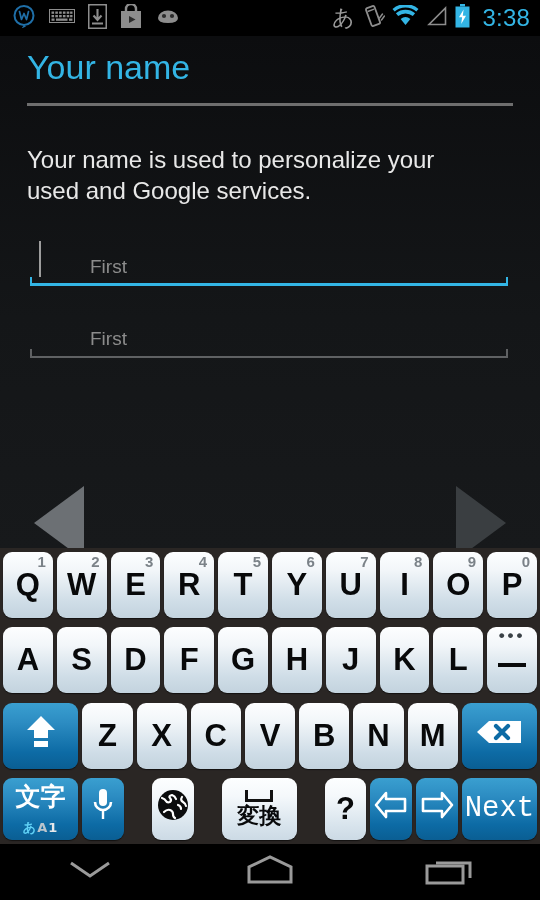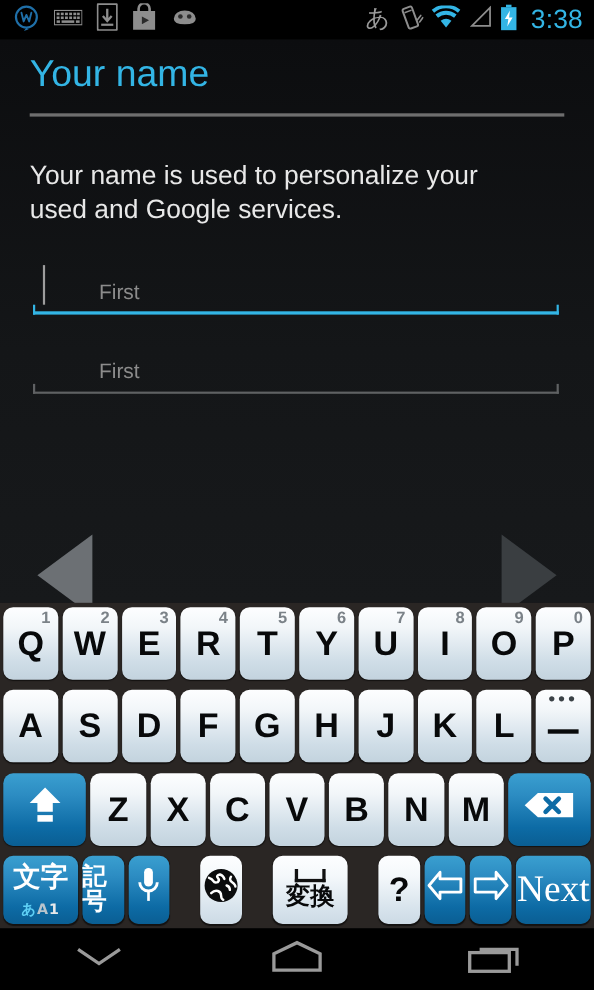--- a/index.html
+++ b/index.html
@@ -241,24 +241,24 @@
     border-top: none;
     margin-bottom: 3px;
   }
   .key .label-sm {
     font-size: 22px;
     font-weight: bold;
     font-family: "DejaVu Sans", sans-serif;
     line-height: 1;
   }
   .key .next-label {
-    font-size: 34px;
+    font-size: 29px;
     font-weight: normal;
     color: #fff;
-    font-family: Liberation Serif, serif;
+    font-family: Liberation Mono, monospace;
   }
   .dash-key .dots {
     position: absolute;
     top: 4px;
     left: 0; right: 0;
     text-align: center;
     font-size: 17px;
     line-height: 10px;
     color: #3b4247;
     letter-spacing: 3px;
@@ -536,23 +536,20 @@
         </span>
       </div>
     </div>
 
     <div class="kb-row r4">
       <div class="key blue flex18 key-col">
         <span class="jp-main">文字</span>
         <span class="jp-sub"><span class="s1">あ</span><span class="s2">A</span><span class="s3">1</span></span>
       </div>
       <div class="key blue">
-        <span class="label-sm">記号</span>
-      </div>
-      <div class="key blue">
         <span>
           <svg width="22" height="34" viewBox="0 0 22 34">
             <rect x="7" y="1" width="8" height="17" rx="4" fill="#ffffff"></rect>
             <path d="M3 14 a8 8 0 0 0 16 0" fill="none" stroke="#ffffff" stroke-width="2.6"></path>
             <rect x="9.8" y="22" width="2.4" height="9" fill="#ffffff"></rect>
           </svg>
         </span>
       </div>
       <div class="key white-fn">
         <span>

